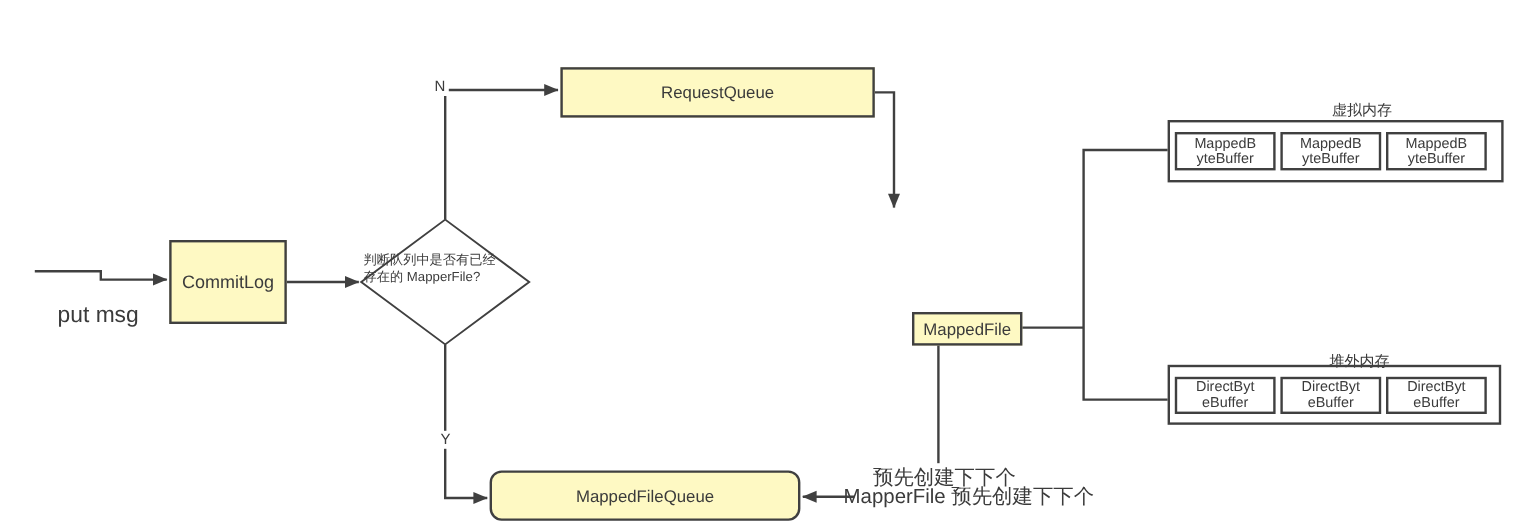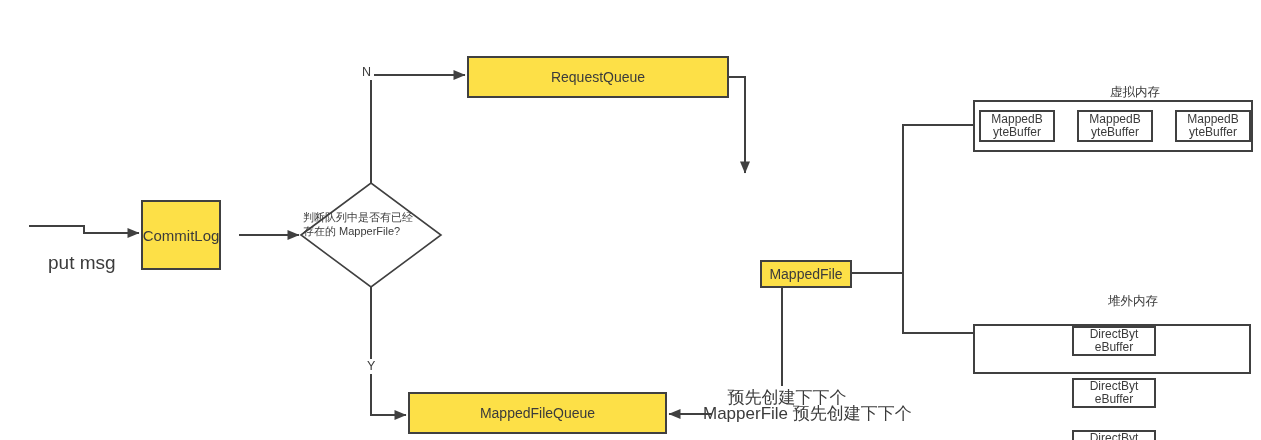--- a/index.html
+++ b/index.html
@@ -9,35 +9,35 @@
     background:#ffffff;
     font-family:"Liberation Sans","DejaVu Sans",sans-serif;
     color:#3b3b3b;
     overflow:hidden;
   }
   #connector-layer{position:absolute;left:0;top:0;width:1261px;height:440px;}
   .box{
     position:absolute;
     box-sizing:border-box;
     border:2px solid #404040;
-    background:#fde047;
+    background:#fef9c3;
     display:flex;align-items:center;justify-content:center;
     text-align:center;
     font-size:14px;
   }
   .box.transparent{background:transparent;}
   .label{position:absolute;white-space:nowrap;}
   .branch-label{
     position:absolute;background:#ffffff;
     font-size:12.5px;padding:0 3px;line-height:15px;
   }
   .mem-group{
     position:absolute;box-sizing:border-box;
     border:2px solid #404040;background:transparent;
-    display:flex;align-items:center;gap:22px;padding-left:4px;
+    display:flex;align-items:center;gap:4px;padding-left:4px;
   }
   .buf-box{
     box-sizing:border-box;border:2px solid #404040;background:#ffffff;
     width:84px;display:flex;flex-direction:column;
     align-items:center;justify-content:center;
     font-size:12px;line-height:13px;text-align:center;
   }
   .mem-label{position:absolute;font-size:12.5px;text-align:center;width:280px;}
   .diamond-text{
     position:absolute;left:303px;top:211px;width:136px;
@@ -86,55 +86,55 @@
 
   <div class="branch-label" style="left:359px;top:65px;">N</div>
 
   <div class="branch-label" style="left:364px;top:359px;">Y</div>
 
   <div class="diamond-text">
     <div>判断队列中是否有已经</div>
     <div>存在的 MapperFile?</div>
   </div>
 
-  <div class="box big" style="left:141px;top:200px;width:80px;height:70px;">
+  <div class="box big" style="left:141px;top:200px;width:98px;height:70px;">
     <span>CommitLog</span>
   </div>
 
   <div class="box" style="left:467px;top:56px;width:262px;height:42px;">
     <span>RequestQueue</span>
   </div>
 
 
   <div class="box" style="left:760px;top:260px;width:92px;height:28px;">
     <span>MappedFile</span>
   </div>
 
-  <div class="box" style="left:408px;top:392px;width:259px;height:42px;">
+  <div class="box" style="left:408px;top:392px;width:259px;height:42px;border-radius:10px;">
     <span>MappedFileQueue</span>
   </div>
 
   <div class="mem-label" style="left:995px;top:84px;">虚拟内存</div>
   <div class="mem-group" style="left:973px;top:100px;width:280px;height:52px;">
     <div class="buf-box" style="height:32px;">
       <span>MappedB</span>
       <span>yteBuffer</span>
     </div>
     <div class="buf-box" style="height:32px;">
       <span>MappedB</span>
       <span>yteBuffer</span>
     </div>
     <div class="buf-box" style="height:32px;">
       <span>MappedB</span>
       <span>yteBuffer</span>
     </div>
   </div>
 
   <div class="mem-label" style="left:993px;top:293px;">堆外内存</div>
-  <div class="mem-group" style="left:973px;top:324px;width:278px;height:50px;flex-direction:column;">
+  <div class="mem-group" style="left:973px;top:304px;width:278px;height:50px;">
     <div class="buf-box" style="height:31px;">
       <span>DirectByt</span>
       <span>eBuffer</span>
     </div>
     <div class="buf-box" style="height:31px;">
       <span>DirectByt</span>
       <span>eBuffer</span>
     </div>
     <div class="buf-box" style="height:31px;">
       <span>DirectByt</span>

